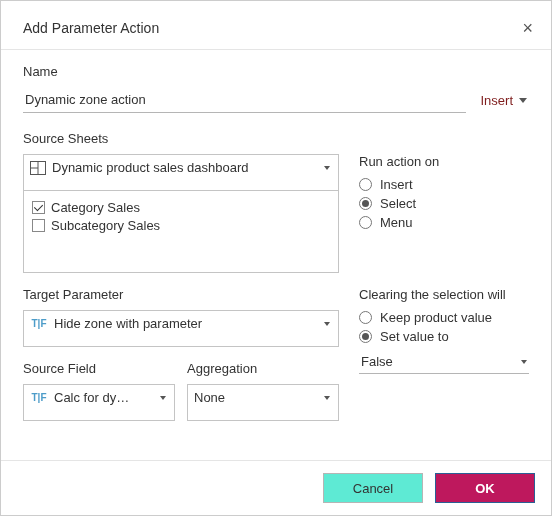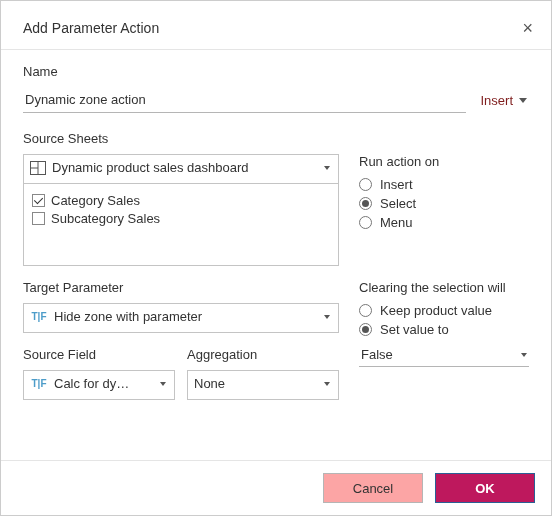--- a/index.html
+++ b/index.html
@@ -57,21 +57,21 @@
     border-top: 4px solid #555;
   }
   .two-col { display: flex; gap: 20px; margin-top: 4px; }
   .left-col { flex: 1; }
   .right-col { width: 170px; }
   .select-box {
     display: flex;
     align-items: center;
     justify-content: space-between;
     border: 1px solid #c4c4c4;
-    padding: 5px 8px 8px 6px;
+    padding: 5px 8px 15px 6px;
     background: #fff;
     cursor: pointer;
     width: 100%;
     min-height: 28px;
   }
   .select-box .sel-left { display: flex; align-items: center; gap: 6px; overflow: hidden; white-space: nowrap; text-overflow: ellipsis;}
   .select-box .sel-left span.txt { overflow: hidden; text-overflow: ellipsis; }
   .sheet-list {
     border: 1px solid #c4c4c4;
     border-top: none;
@@ -125,21 +125,21 @@
     position: absolute;
     bottom: 0; left: 0; right: 0;
     border-top: 1px solid #e5e5e5;
     padding: 12px 16px;
     display: flex; justify-content: flex-end; gap: 12px;
   }
   .btn {
     min-width: 100px; height: 30px;
     display: inline-flex; align-items: center; justify-content: center;
     font-size: 13px; cursor: pointer;
-    border: 1px solid #b5b5b5; background: #fca5a5; color: #333;
+    border: 1px solid #b5b5b5; background: #5eead4; color: #333;
   }
   .btn-primary { background: #be185d; border-color: #2a5f95; color: #fff; font-weight:600;}
   .fields-row { display: flex; gap: 12px; }
   .fields-row > div { flex: 1; }
 </style>
 </head>
 <body>
 
 <div class="titlebar">
   <h1>Add Parameter Action</h1>

